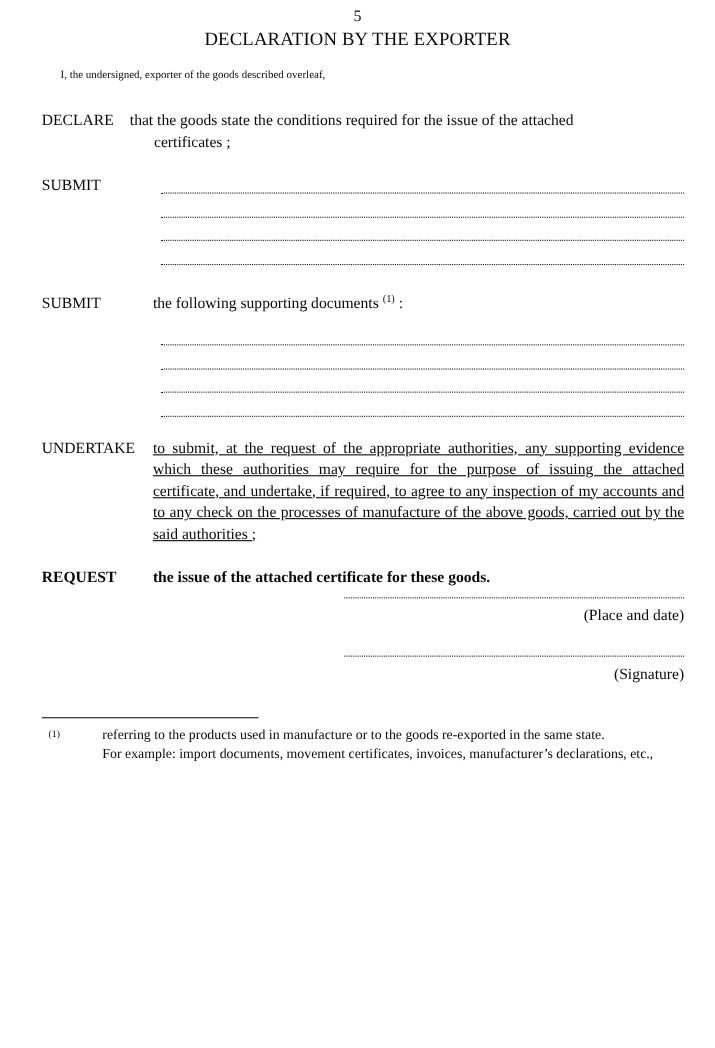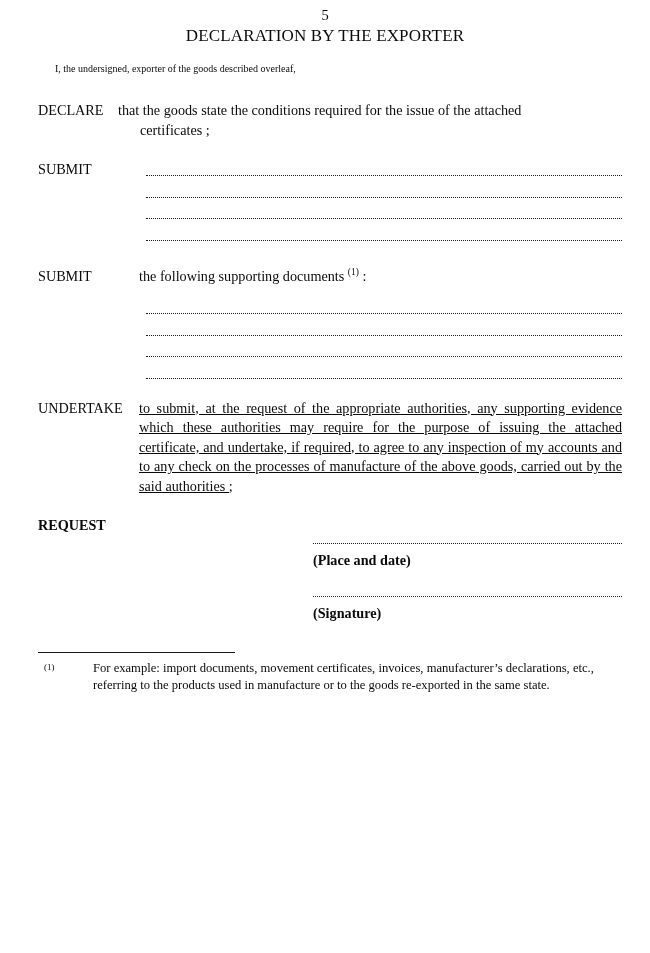--- a/index.html
+++ b/index.html
@@ -121,25 +121,24 @@
     left: 313px;
     top: 543px;
     width: 309px;
   }
   .sign-rule {
     height: 0;
     border-bottom: 1.4px dotted #1a1a1a;
     width: 309px;
   }
   .sign-caption {
-    text-align: left;
+    text-align: right;
     font-size: 14.2px;
     line-height: 18px;
     margin-top: 7px;
-    font-weight: bold;
   }
   .sign-gap {
     height: 27px;
   }
 
   
   .footnote {
     position: absolute;
     left: 38px;
     top: 652px;
@@ -222,36 +221,39 @@
 
     <div class="clause clause-undertake" style="margin-top:16px;">
       <div class="clause-label">UNDERTAKE</div>
       <div class="clause-body">
         <p>to submit, at the request of the appropriate authorities, any supporting evidence which these authorities may require for the purpose of issuing the attached certificate, and undertake, if required, to agree to any inspection of my accounts and to any check on the processes of manufacture of the above goods, carried out by the said authorities ;</p>
       </div>
     </div>
 
     <div class="clause clause-indent" style="margin-top:16px;font-weight:bold;">
       <div class="clause-label">REQUEST</div>
+      <div class="clause-body">
+        <p>the issue of the attached certificate for these goods.</p>
+      </div>
     </div>
 
   </div>
 
   <div class="sign-block">
     <div class="sign-rule"></div>
     <div class="sign-caption">(Place and date)</div>
     <div class="sign-gap"></div>
     <div class="sign-rule"></div>
     <div class="sign-caption">(Signature)</div>
   </div>
 
   <div class="footnote">
     <div class="footnote-rule"></div>
     <div class="footnote-row">
       <div class="footnote-marker">(1)</div>
       <div class="footnote-text">
+        <p>referring to the products used in manufacture or to the goods re-exported in the same state.</p>
         <p>For example: import documents, movement certificates, invoices, manufacturer’s declarations, etc.,</p>
-        <p>referring to the products used in manufacture or to the goods re-exported in the same state.</p>
       </div>
     </div>
   </div>
 
 </div>
 
 </body></html>

